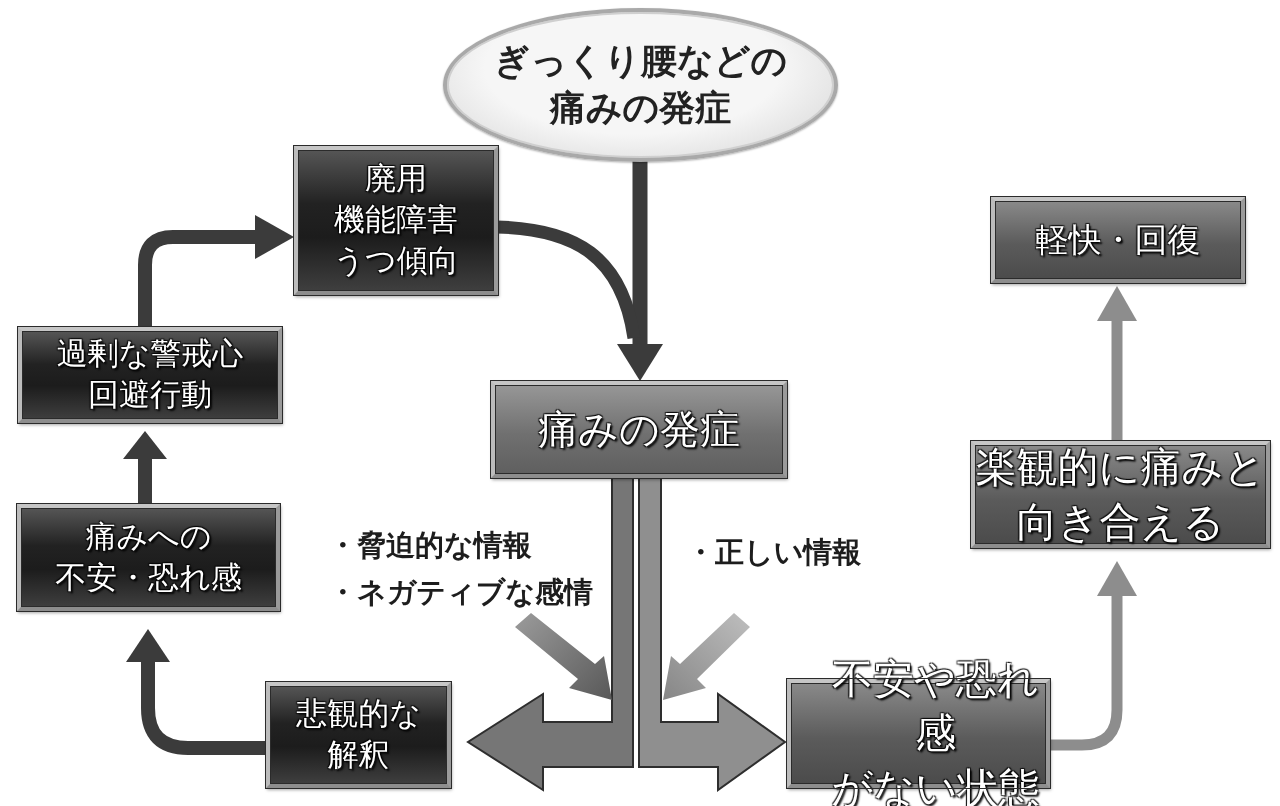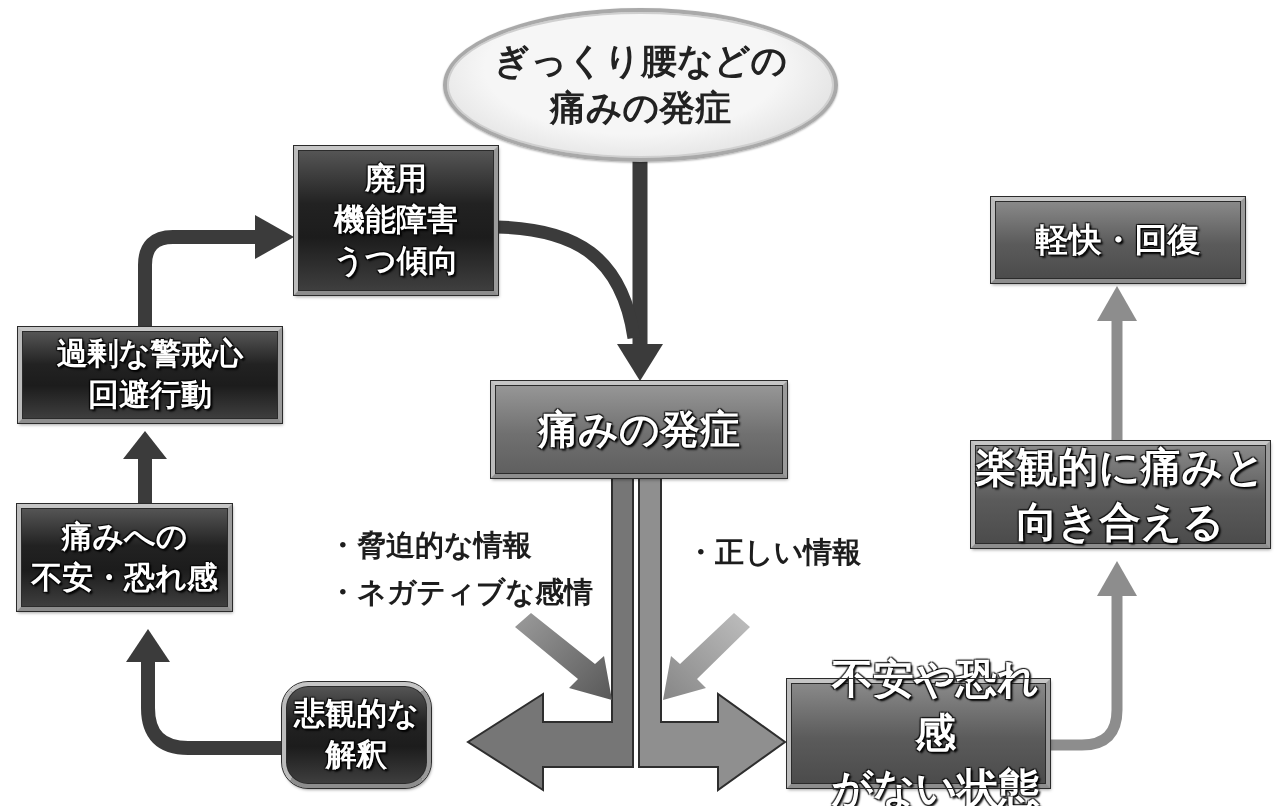--- a/index.html
+++ b/index.html
@@ -12,21 +12,21 @@
     position:absolute;z-index:2;display:flex;align-items:center;justify-content:center;
     text-align:center;box-sizing:border-box;
     border:4px solid;border-color:#c6c6c6 #9a9a9a #8d8d8d #bcbcbc;
     outline:1px solid #2b2b2b;
     box-shadow:inset 0 0 0 1px #2b2b2b, 1px 2px 3px rgba(0,0,0,0.35);
   }
   .node-dark{background:linear-gradient(180deg,#565656 0%,#222222 38%,#1c1c1c 62%,#3f3f3f 100%);}
   .node-mid{background:linear-gradient(180deg,#979797 0%,#707070 55%,#5f5f5f 100%);}
   .node-gray{background:linear-gradient(180deg,#8a8a8a 0%,#5b5b5b 55%,#4b4b4b 100%);}
   .node-label{
-    color:#ffffff;font-weight:bold;white-space:pre-line;line-height:1.32;
+    color:#ffffff;font-weight:normal;white-space:pre-line;line-height:1.32;
     text-shadow:2px 2px 2px rgba(0,0,0,0.95),-1px -1px 1px rgba(0,0,0,0.75),
       1px -1px 1px rgba(0,0,0,0.75),-1px 1px 1px rgba(0,0,0,0.75);
   }
   .fs31{font-size:31px;} .fs30{font-size:41px;} .fs40{font-size:40px;} .fs33{font-size:33px;}
   #onset-ellipse{
     position:absolute;z-index:2;left:443px;top:8px;width:395px;height:154px;
     border-radius:50%;box-sizing:border-box;
     background:radial-gradient(ellipse at 48% 38%, #f6f6f6 52%, #e3e3e3 76%, #c7c7c7 100%);
     border:4px solid #a9a9a9;
     box-shadow:inset 0 0 0 2px #cfcfcf, 0 1px 2px rgba(0,0,0,0.3);
@@ -107,30 +107,30 @@
     <span class="node-label fs31">廃用
 機能障害
 うつ傾向</span>
   </div>
 
   <div class="node node-dark" style="left:18px;top:327px;width:264px;height:96px;">
     <span class="node-label fs31">過剰な警戒心
 回避行動</span>
   </div>
 
-  <div class="node node-dark" style="left:17px;top:504px;width:215px;height:107px;">
+  <div class="node node-dark" style="left:17px;top:504px;width:263px;height:107px;">
     <span class="node-label fs31">痛みへの
 不安・恐れ感</span>
   </div>
 
   <div class="node node-mid" style="left:491px;top:381px;width:296px;height:97px;">
     <span class="node-label fs40">痛みの発症</span>
   </div>
 
-  <div class="node node-dark" style="left:282px;top:682px;width:149px;height:106px;border-radius:26px;">
+  <div class="node node-dark" style="left:266px;top:682px;width:185px;height:106px;">
     <span class="node-label fs31">悲観的な
 解釈</span>
   </div>
 
   <div class="node node-gray" style="left:787px;top:679px;width:263px;height:109px;padding-left:34px;">
     <span class="node-label fs30">不安や恐れ感
 がない状態</span>
   </div>
 
   <div class="node node-gray" style="left:971px;top:441px;width:299px;height:107px;">

